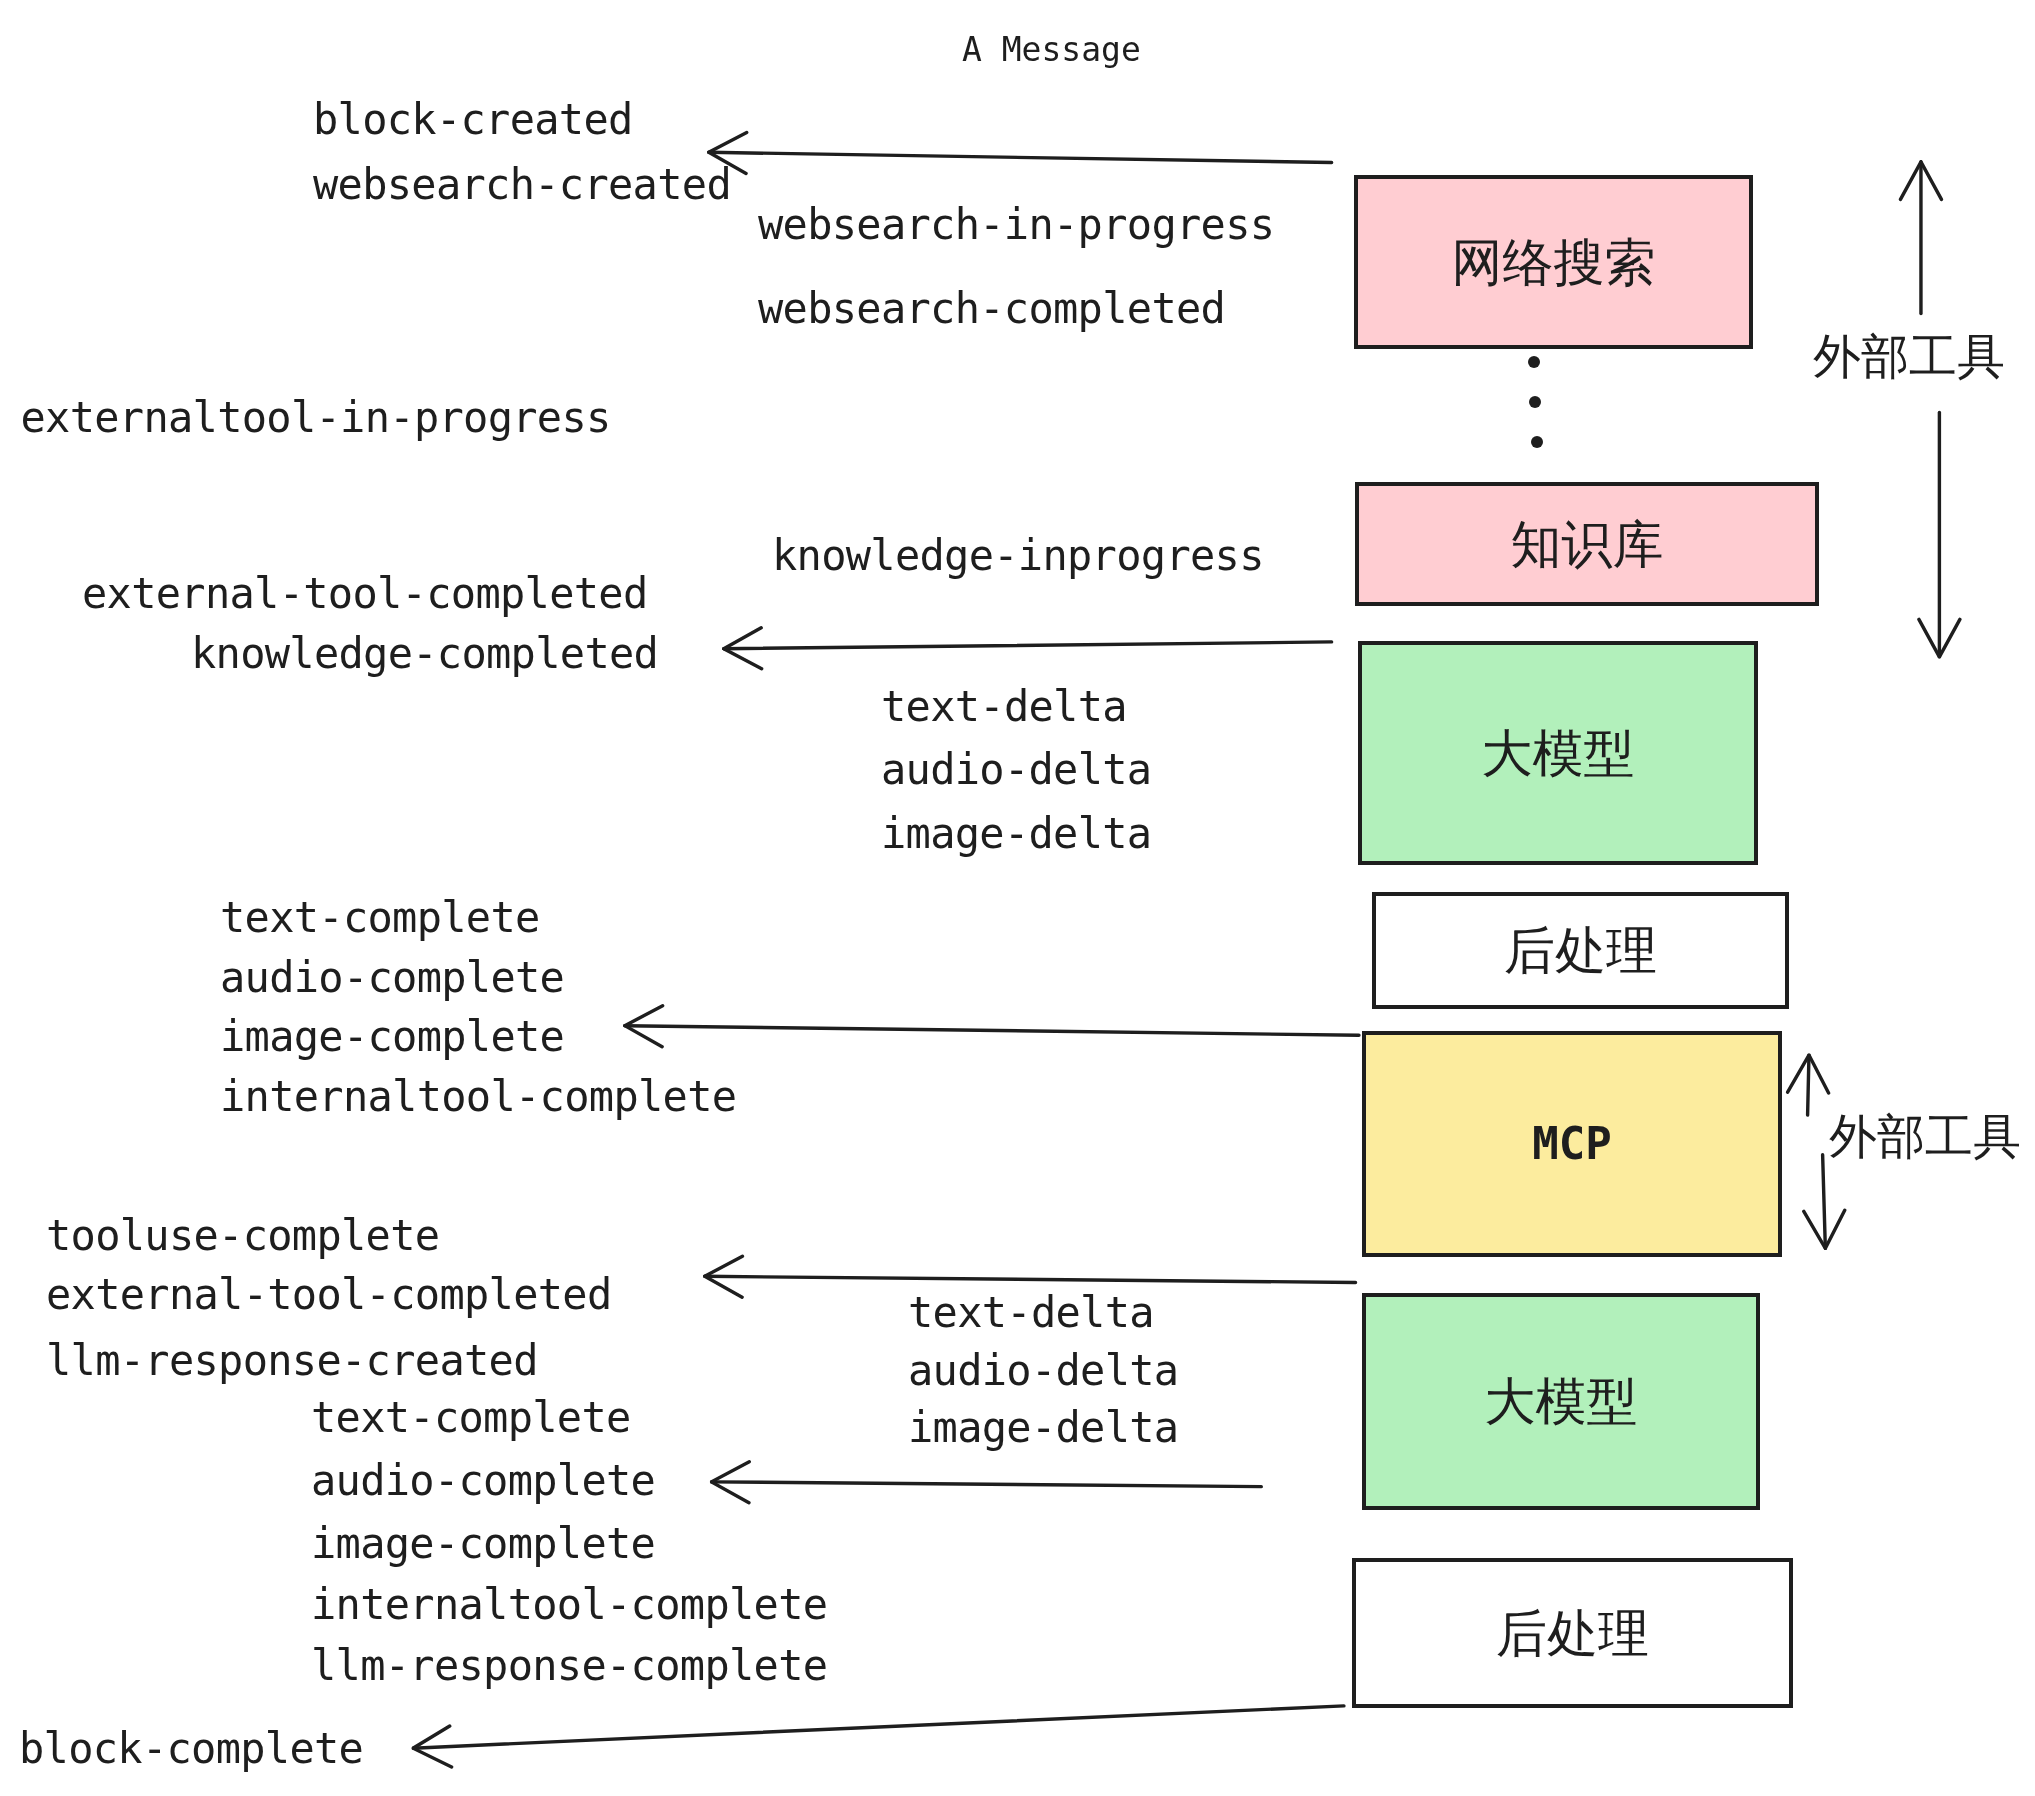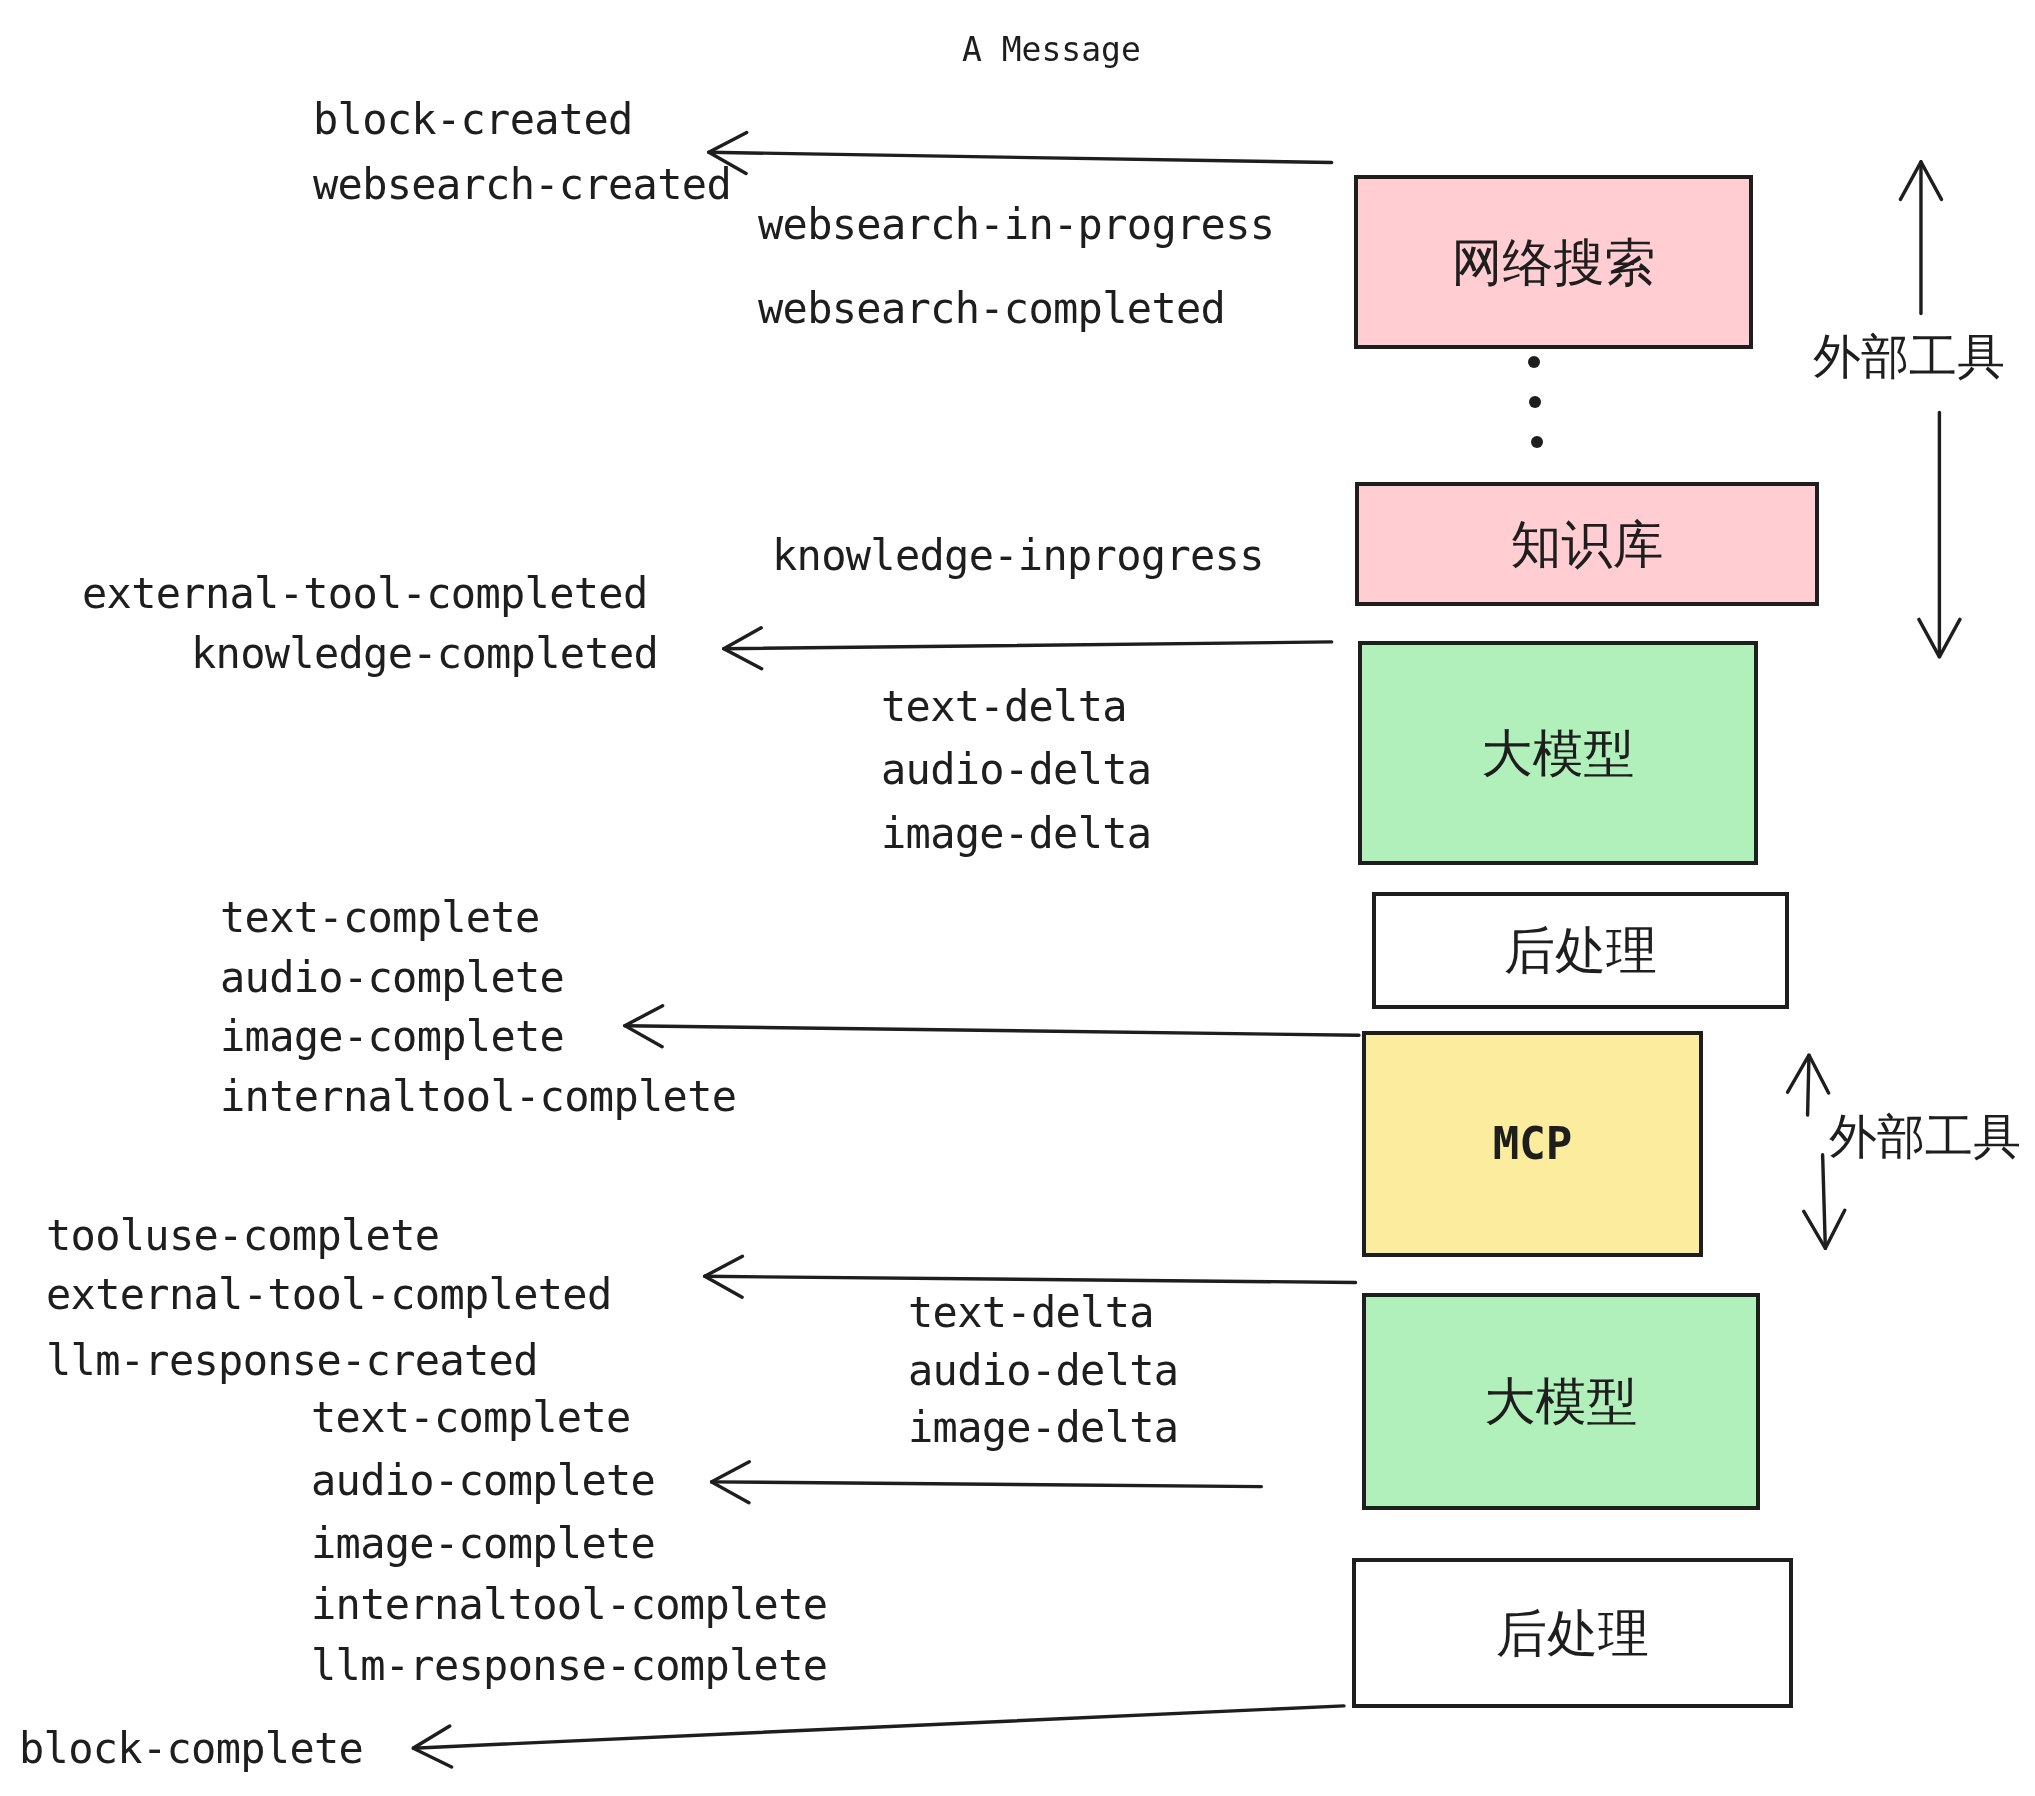--- a/index.html
+++ b/index.html
@@ -96,41 +96,42 @@
   </div>
   <div class="box" style="left: 1355px; top: 482px; width: 464px; height: 124px; background: rgb(255, 205, 210);">
     <span class="box-label zh">知识库</span>
   </div>
   <div class="box" style="left: 1358px; top: 641px; width: 400px; height: 224px; background: rgb(178, 240, 187);">
     <span class="box-label zh">大模型</span>
   </div>
   <div class="box" style="left: 1372px; top: 892px; width: 417px; height: 117px; background: rgb(255, 255, 255);">
     <span class="box-label zh">后处理</span>
   </div>
-  <div class="box" style="left: 1362px; top: 1031px; width: 341px; height: 226px; background: rgb(252, 236, 158);">
+  <div class="box" style="left: 1362px; top: 1031px; width: 420px; height: 226px; background: rgb(252, 236, 158);">
     <span class="box-label mono">MCP</span>
   </div>
   <div class="box" style="left: 1362px; top: 1293px; width: 398px; height: 217px; background: rgb(178, 240, 187);">
     <span class="box-label zh">大模型</span>
   </div>
   <div class="box" style="left: 1352px; top: 1558px; width: 441px; height: 150px; background: rgb(255, 255, 255);">
     <span class="box-label zh">后处理</span>
   </div>
 
   <div class="dot" style="left:1528px;top:356px"></div>
   <div class="dot" style="left:1529px;top:396px"></div>
   <div class="dot" style="left:1531px;top:436px"></div>
 
   <div class="side-label" style="left:1813px;top:333px">外部工具</div>
   <div class="side-label" style="left:1829px;top:1113px">外部工具</div>
 
   <div class="ev" style="left:313px;top:99px">block-created</div>
   <div class="ev" style="left:313px;top:164px">websearch-created</div>
   <div class="ev" style="left:758px;top:204px">websearch-in-progress</div>
   <div class="ev" style="left:758px;top:288px">websearch-completed</div>
+  <div class="ev" style="left:20.5px;top:397px">externaltool-in-progress</div>
   <div class="ev" style="left:772px;top:535px">knowledge-inprogress</div>
   <div class="ev" style="left:82px;top:573px">external-tool-completed</div>
   <div class="ev" style="left:191px;top:633px">knowledge-completed</div>
   <div class="ev" style="left:881px;top:686px">text-delta</div>
   <div class="ev" style="left:881px;top:749px">audio-delta</div>
   <div class="ev" style="left:881px;top:813px">image-delta</div>
   <div class="ev" style="left:220px;top:897px">text-complete</div>
   <div class="ev" style="left:220px;top:957px">audio-complete</div>
   <div class="ev" style="left:220px;top:1016px">image-complete</div>
   <div class="ev" style="left:220px;top:1076px">internaltool-complete</div>

